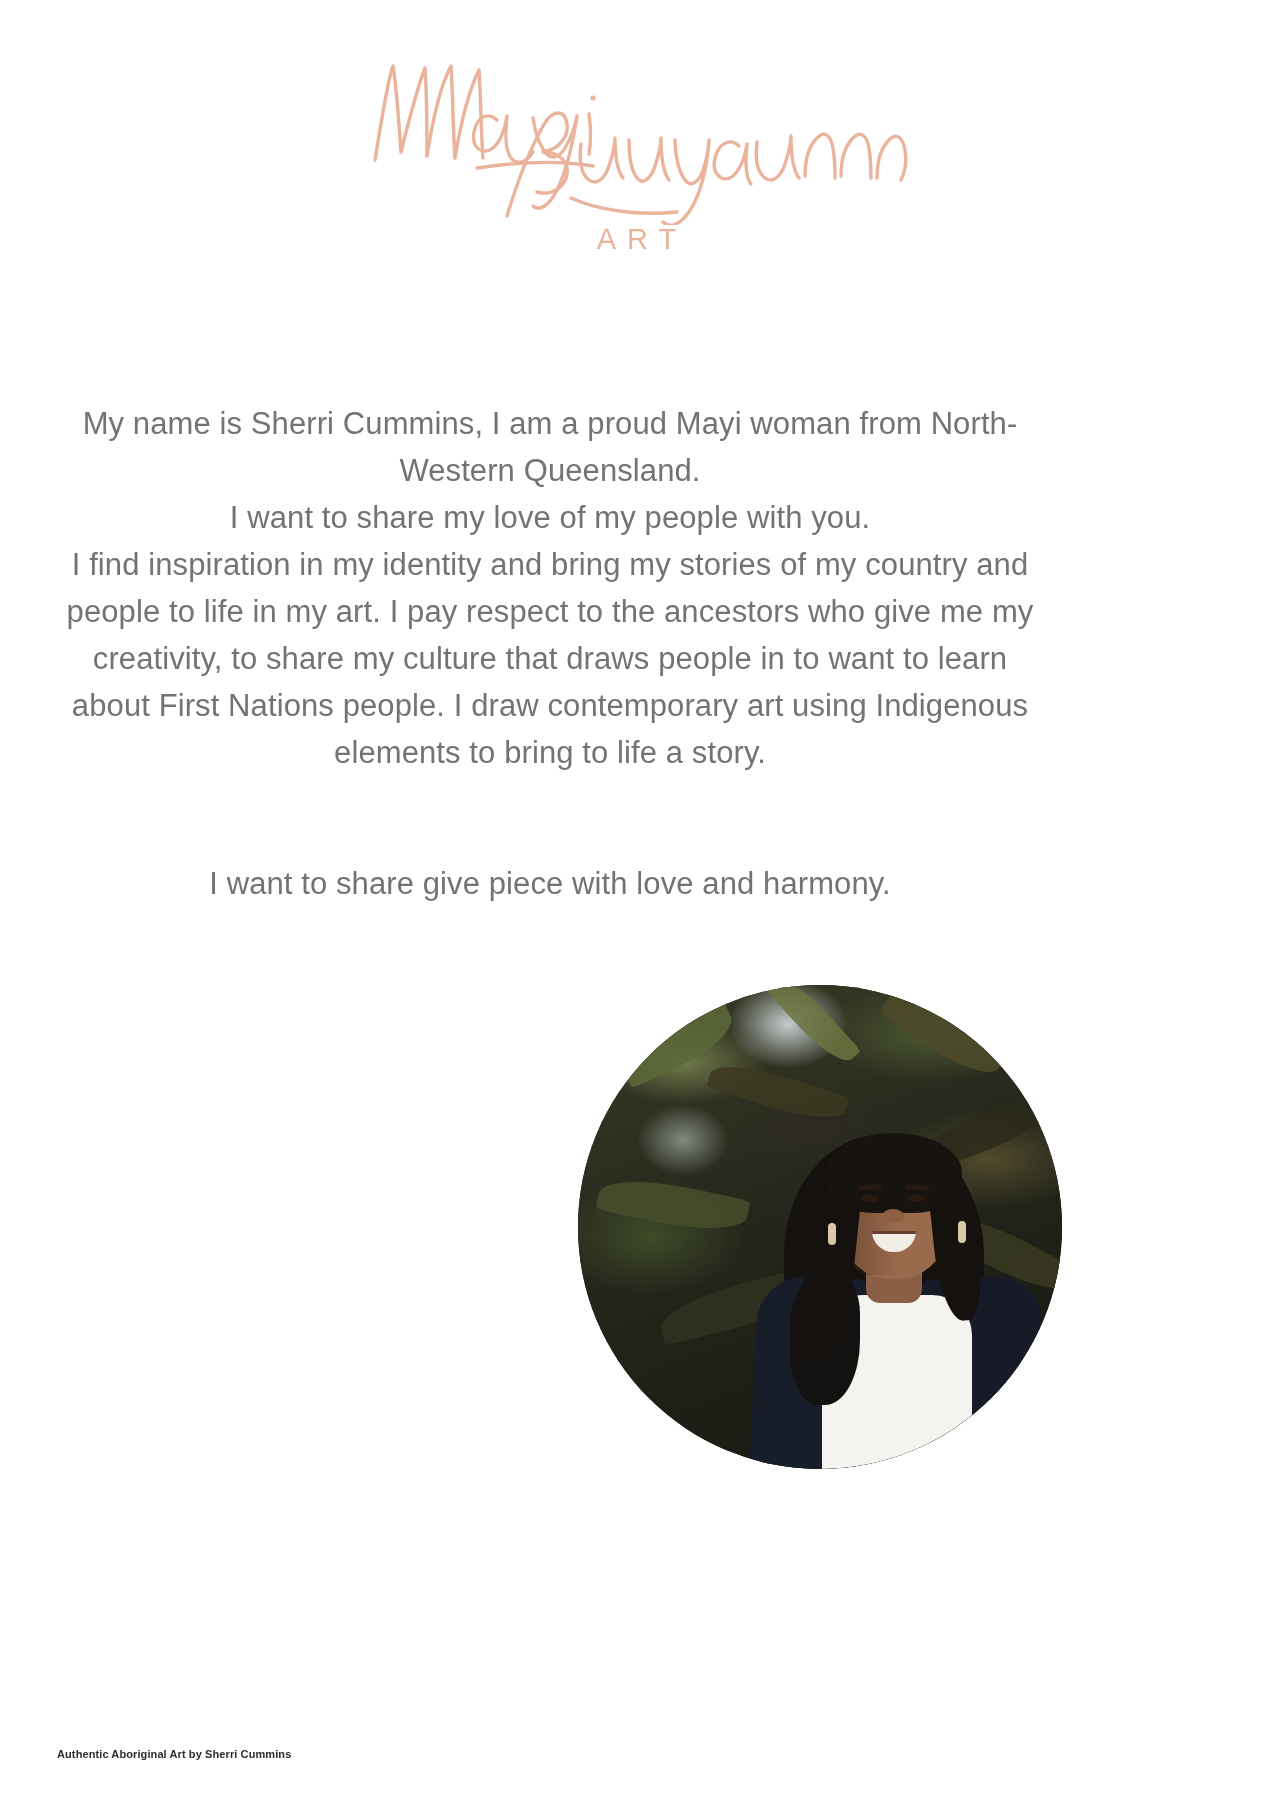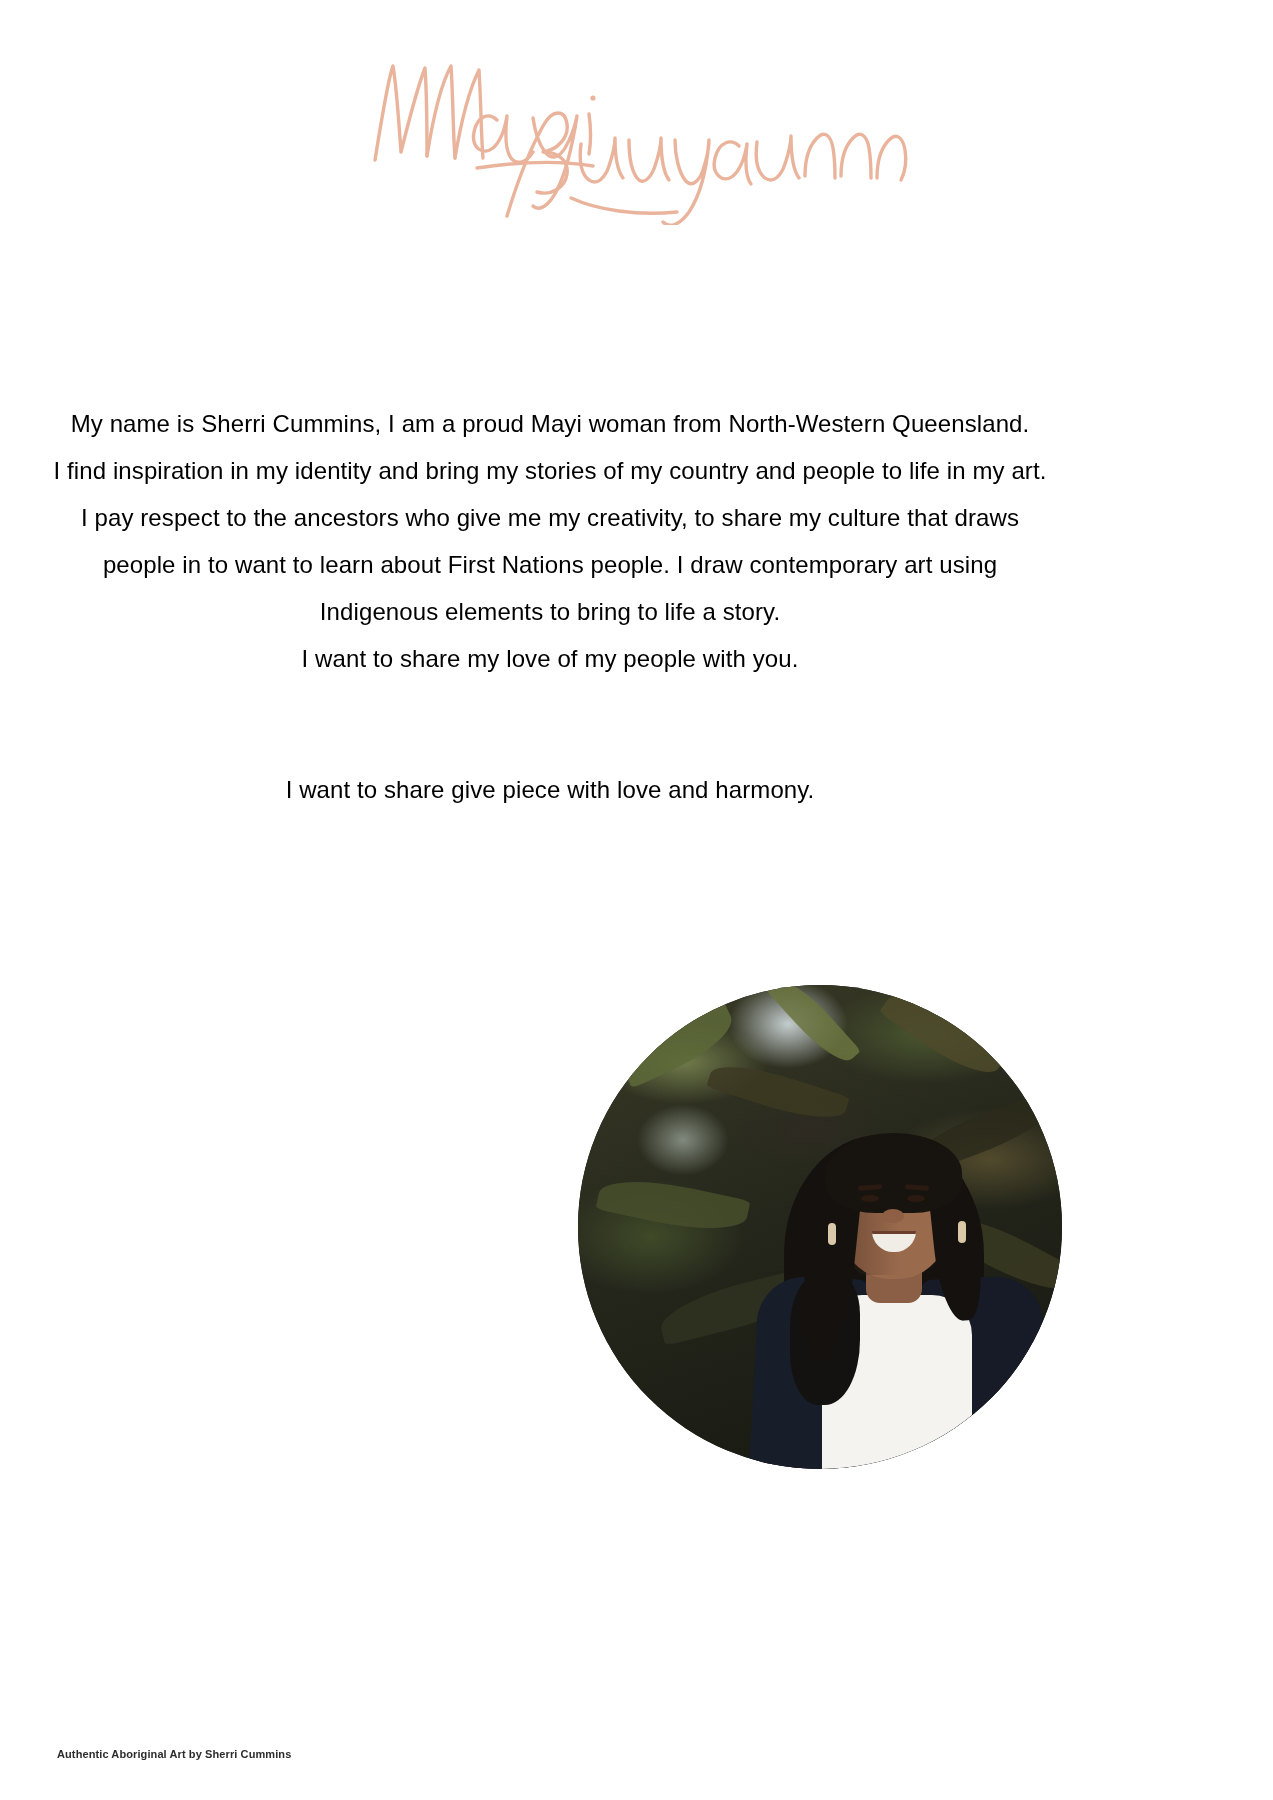--- a/index.html
+++ b/index.html
@@ -47,23 +47,23 @@
     text-indent: 11px;
   }
 
   
   .statement {
     position: absolute;
     top: 400px;
     left: 50px;
     width: 1000px;
     text-align: center;
-    font-size: 24px;
+    font-size: 31px;
     line-height: 47px;
-    color: #000000;
+    color: #737373;
     letter-spacing: 0.1px;
   }
   .statement p {
     margin: 0;
   }
   .statement .spacer {
     height: 84px;
   }
 
   
@@ -270,26 +270,27 @@
         <path d="M382 106 C374 98, 362 102, 358 118 C354 134, 366 144, 376 136 C384 129, 388 116, 390 104 C388 122, 388 136, 394 144"></path>
         <path d="M400 102 C398 118, 400 132, 408 138 C416 144, 424 136, 428 124 C432 112, 434 102, 434 96 C434 114, 436 130, 442 138"></path>
         <path d="M448 136 C448 120, 452 106, 460 98 C468 90, 474 96, 476 108 C478 120, 478 130, 478 138"></path>
         <path d="M484 136 C484 120, 488 106, 496 98 C504 90, 510 96, 512 108 C514 120, 514 130, 514 138"></path>
         <path d="M520 138 C520 122, 524 108, 532 100 C540 92, 546 98, 548 110 C550 122, 548 132, 544 140"></path>
 
         <path d="M214 158 C240 170, 280 176, 320 172"></path>
       </g>
     </svg>
   </div>
+  <div class="logo-word">ART</div>
 </div>
 
 <div class="statement">
   <p>My name is Sherri Cummins, I am a proud Mayi woman from North-Western Queensland.</p>
+  <p>I want to share my love of my people with you.</p>
   <p>I find inspiration in my identity and bring my stories of my country and people to life in my art.  I pay respect to the ancestors who give me my creativity, to share my culture that draws people in to want to learn about First Nations people. I draw contemporary art using Indigenous elements to bring to life a story.</p>
-  <p>I want to share my love of my people with you.</p>
   <div class="spacer"></div>
   <p>I want to share give piece with love and harmony.</p>
 </div>
 
 <div class="portrait">
   <div class="portrait-scene">
     <div class="foliage"></div>
     <div class="sky"></div>
     <div class="sky2"></div>
     <div class="leaf" style="left:40px;top:40px;width:120px;height:40px;background:#5d6838;transform:rotate(-25deg);"></div>

